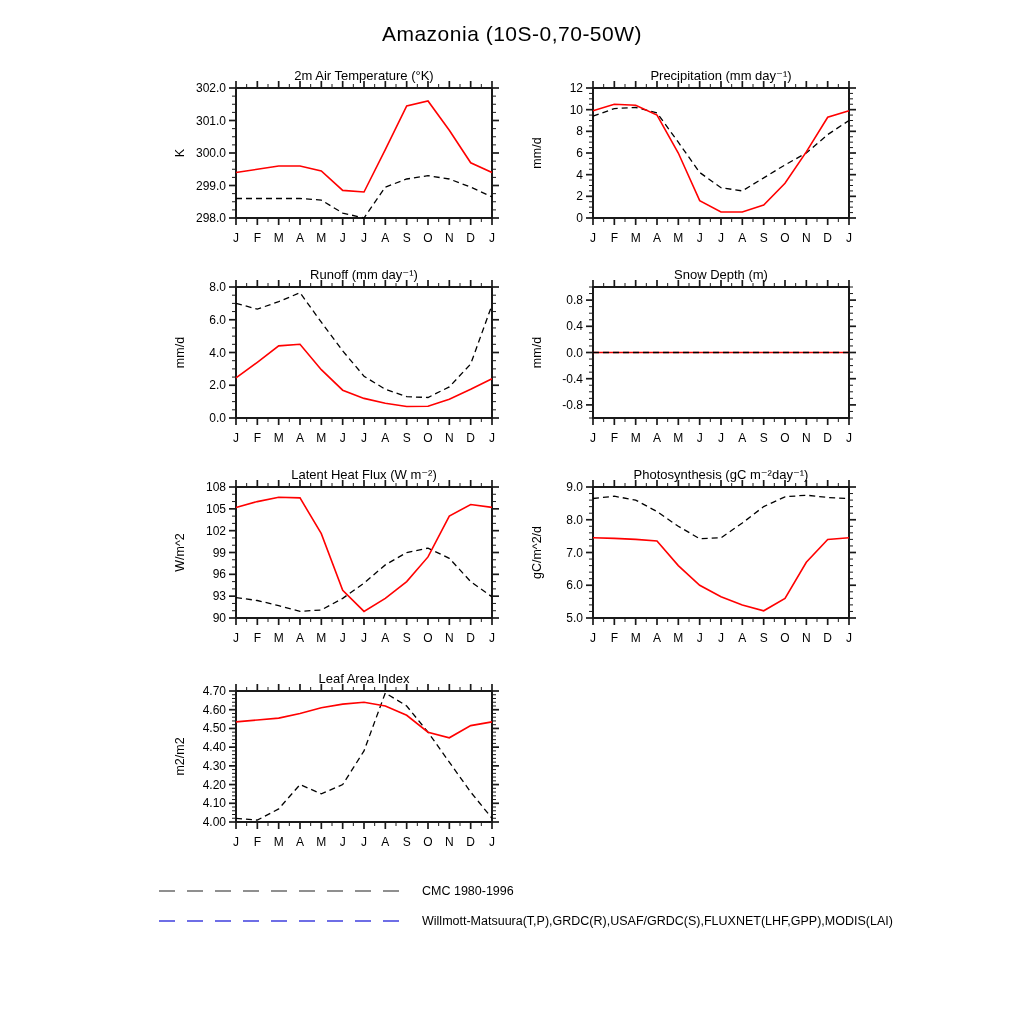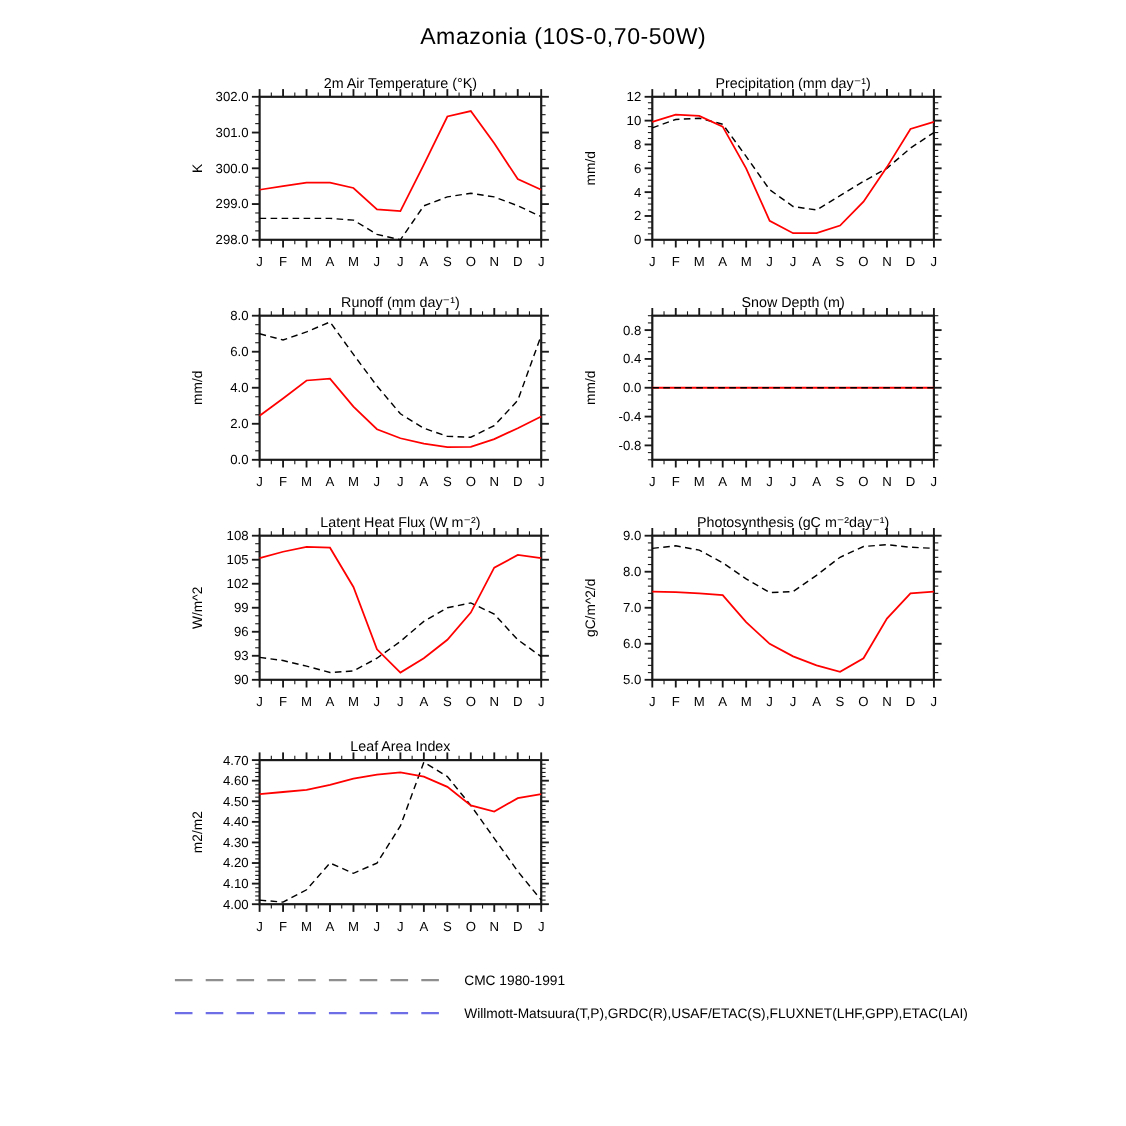--- a/index.html
+++ b/index.html
@@ -880,22 +880,22 @@
         <polyline points="236.0,721.9 257.3,720.0 278.7,718.1 300.0,713.5 321.3,707.8 342.7,704.1 364.0,702.2 385.3,706.0 406.7,715.3 428.0,732.2 449.3,737.8 470.7,725.6 492.0,721.9" fill="none" stroke="#ff0000" stroke-width="1.6" stroke-dasharray="none"></polyline>
         <text x="364" y="683" text-anchor="middle" font-size="13px" fill="#000">Leaf Area Index</text>
         <text x="184" y="756.5" text-anchor="middle" font-size="12.5px" fill="#000" transform="rotate(-90 184 756.5)">m2/m2</text>
       </g>
     </svg>
   <div class="legend">
     <div class="legend-row">
       <svg class="legend-line" width="250" height="30">
           <line x1="1" y1="15" x2="249" y2="15" stroke="#8f8f8f" stroke-width="2.2" stroke-dasharray="16 12"></line>
         </svg>
-      <span class="legend-label">CMC 1980-1991</span>
+      <span class="legend-label">CMC 1980-1996</span>
     </div>
     <div class="legend-row">
       <svg class="legend-line" width="250" height="30">
           <line x1="1" y1="15" x2="249" y2="15" stroke="#6e6ee6" stroke-width="2.2" stroke-dasharray="16 12"></line>
         </svg>
-      <span class="legend-label">Willmott-Matsuura(T,P),GRDC(R),USAF/ETAC(S),FLUXNET(LHF,GPP),ETAC(LAI)</span>
+      <span class="legend-label">Willmott-Matsuura(T,P),GRDC(R),USAF/GRDC(S),FLUXNET(LHF,GPP),MODIS(LAI)</span>
     </div>
   </div>
 </div>
 
 </body></html>

